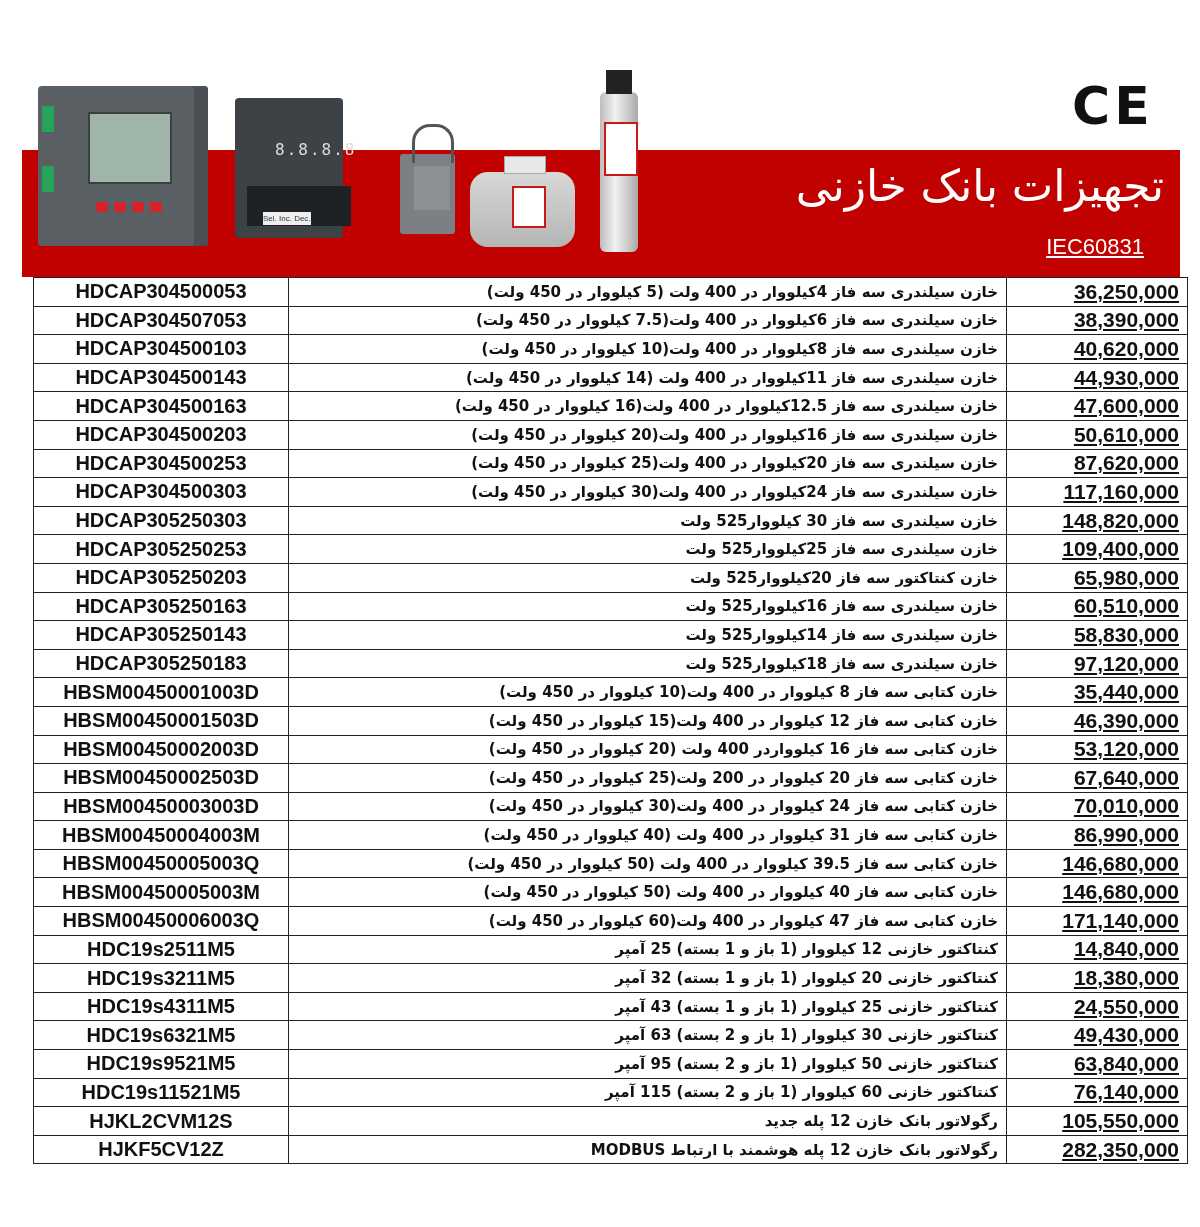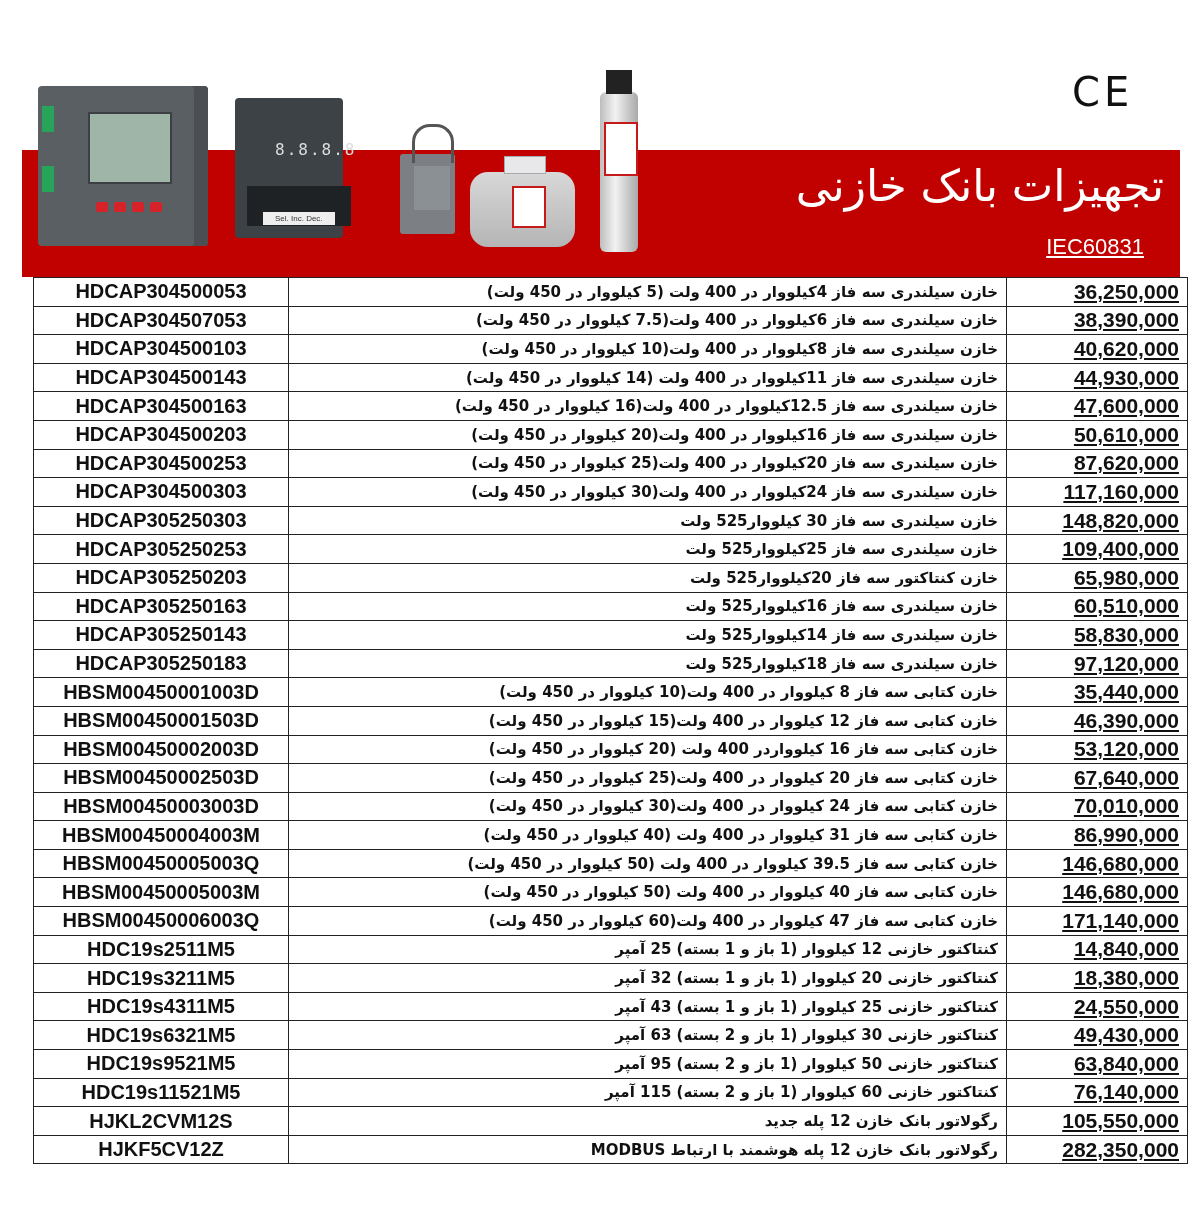--- a/index.html
+++ b/index.html
@@ -1,33 +1,33 @@
 <!DOCTYPE html>
 <html><head>
 <meta charset="utf-8">
 <style>
   html, body { margin:0; padding:0; background:#ffffff; }
   body { width:1200px; height:1227px; position:relative; overflow:hidden; font-family:"Liberation Sans", sans-serif; }
-  .ce-mark { position:absolute; left:1072px; top:69px; font-family:"DejaVu Sans", sans-serif; font-size:40px; font-weight:normal; color:#111; letter-spacing:4px; }
+  .ce-mark { position:absolute; left:1072px; top:76px; font-family:"DejaVu Sans", sans-serif; font-size:52px; font-weight:bold; color:#111; letter-spacing:4px; }
   .red-band { position:absolute; left:22px; top:150px; width:1158px; height:127px; background:#c10000; }
   .title { position:absolute; right:36px; top:160px; color:#fff; font-size:44px; direction:rtl; font-family:"DejaVu Sans", sans-serif; }
   .subtitle { position:absolute; right:56px; top:234px; color:#fff; font-size:22px;text-decoration:underline; }
   .products { position:absolute; left:30px; top:62px; height:215px; width:600px; }
   .prod { position:absolute; }
   
   .p1 { left:8px; top:24px; width:170px; height:160px; background:#5a5f63; border-radius:4px; box-shadow:inset -14px 0 0 #4b4f53; }
   .p1 .screen { position:absolute; left:50px; top:26px; width:80px; height:68px; background:#9fb5a8; border:2px solid #3c4044; }
   .p1 .btns { position:absolute; left:58px; top:112px; }
   .p1 .btns span { display:inline-block; width:12px; height:10px; background:#d6232a; margin-right:6px; border-radius:2px; }
   .p1 .term { position:absolute; left:4px; width:12px; height:26px; background:#27a35a; }
   
   .p2 { left:205px; top:36px; width:108px; height:140px; background:#3d4246; border-radius:4px; }
   .p2 .disp { position:absolute; left:40px; top:42px; font-family:"DejaVu Sans Mono", monospace; color:#ddd; font-size:16px; letter-spacing:2px; }
   .p2 .panel { position:absolute; left:12px; top:88px; width:104px; height:40px; background:#1f2224; }
-  .p2 .keys { position:absolute; left:28px; top:114px; background:#eee; color:#333; font-size:8px; padding:2px 12px; }
+  .p2 .keys { position:absolute; left:28px; top:114px; background:#eee; color:#333; font-size:8px; padding:2px 0; }
   
   .p3 { left:370px; top:92px; width:55px; height:80px; background:#7c8084; border-radius:3px; }
   .p3 .face { position:absolute; left:14px; top:12px; width:36px; height:44px; background:#8b9094; }
   .p3 .coil { position:absolute; left:12px; top:-30px; width:36px; height:36px; border:3px solid #555; border-bottom:none; border-radius:18px 18px 0 0; }
   
   .p4 { left:440px; top:110px; width:105px; height:75px; background:linear-gradient(180deg,#d8d8d8,#b5b5b5); border-radius:18px; }
   .p4 .label { position:absolute; left:42px; top:14px; width:30px; height:38px; background:#fff; border:2px solid #c61a1a; }
   .p4 .top { position:absolute; left:34px; top:-16px; width:40px; height:16px; background:#e8e8ea; border:1px solid #aaa; }
   
   .p5 { left:570px; top:30px; width:38px; height:160px; background:linear-gradient(90deg,#bdbdbd,#f2f2f2 40%,#a9a9a9); border-radius:6px; }
@@ -157,21 +157,21 @@
         <td class="desc">خازن کتابی سه فاز 12 کیلووار  در 400 ولت(15 کیلووار در 450 ولت)</td>
         <td class="price-cell">46,390,000</td>
       </tr>
       <tr>
         <td class="code">HBSM00450002003D</td>
         <td class="desc">خازن کتابی سه فاز 16 کیلوواردر 400 ولت (20 کیلووار در 450 ولت)</td>
         <td class="price-cell">53,120,000</td>
       </tr>
       <tr>
         <td class="code">HBSM00450002503D</td>
-        <td class="desc">خازن کتابی سه فاز 20 کیلووار  در 400 ولت(25 کیلووار در 450 ولت)</td>
+        <td class="desc">خازن کتابی سه فاز 20 کیلووار  در 200 ولت(25 کیلووار در 450 ولت)</td>
         <td class="price-cell">67,640,000</td>
       </tr>
       <tr>
         <td class="code">HBSM00450003003D</td>
         <td class="desc">خازن کتابی سه فاز 24 کیلووار  در 400 ولت(30 کیلووار در 450 ولت)</td>
         <td class="price-cell">70,010,000</td>
       </tr>
       <tr>
         <td class="code">HBSM00450004003M</td>
         <td class="desc">خازن کتابی سه فاز 31 کیلووار در 400 ولت (40 کیلووار در 450 ولت)</td>

